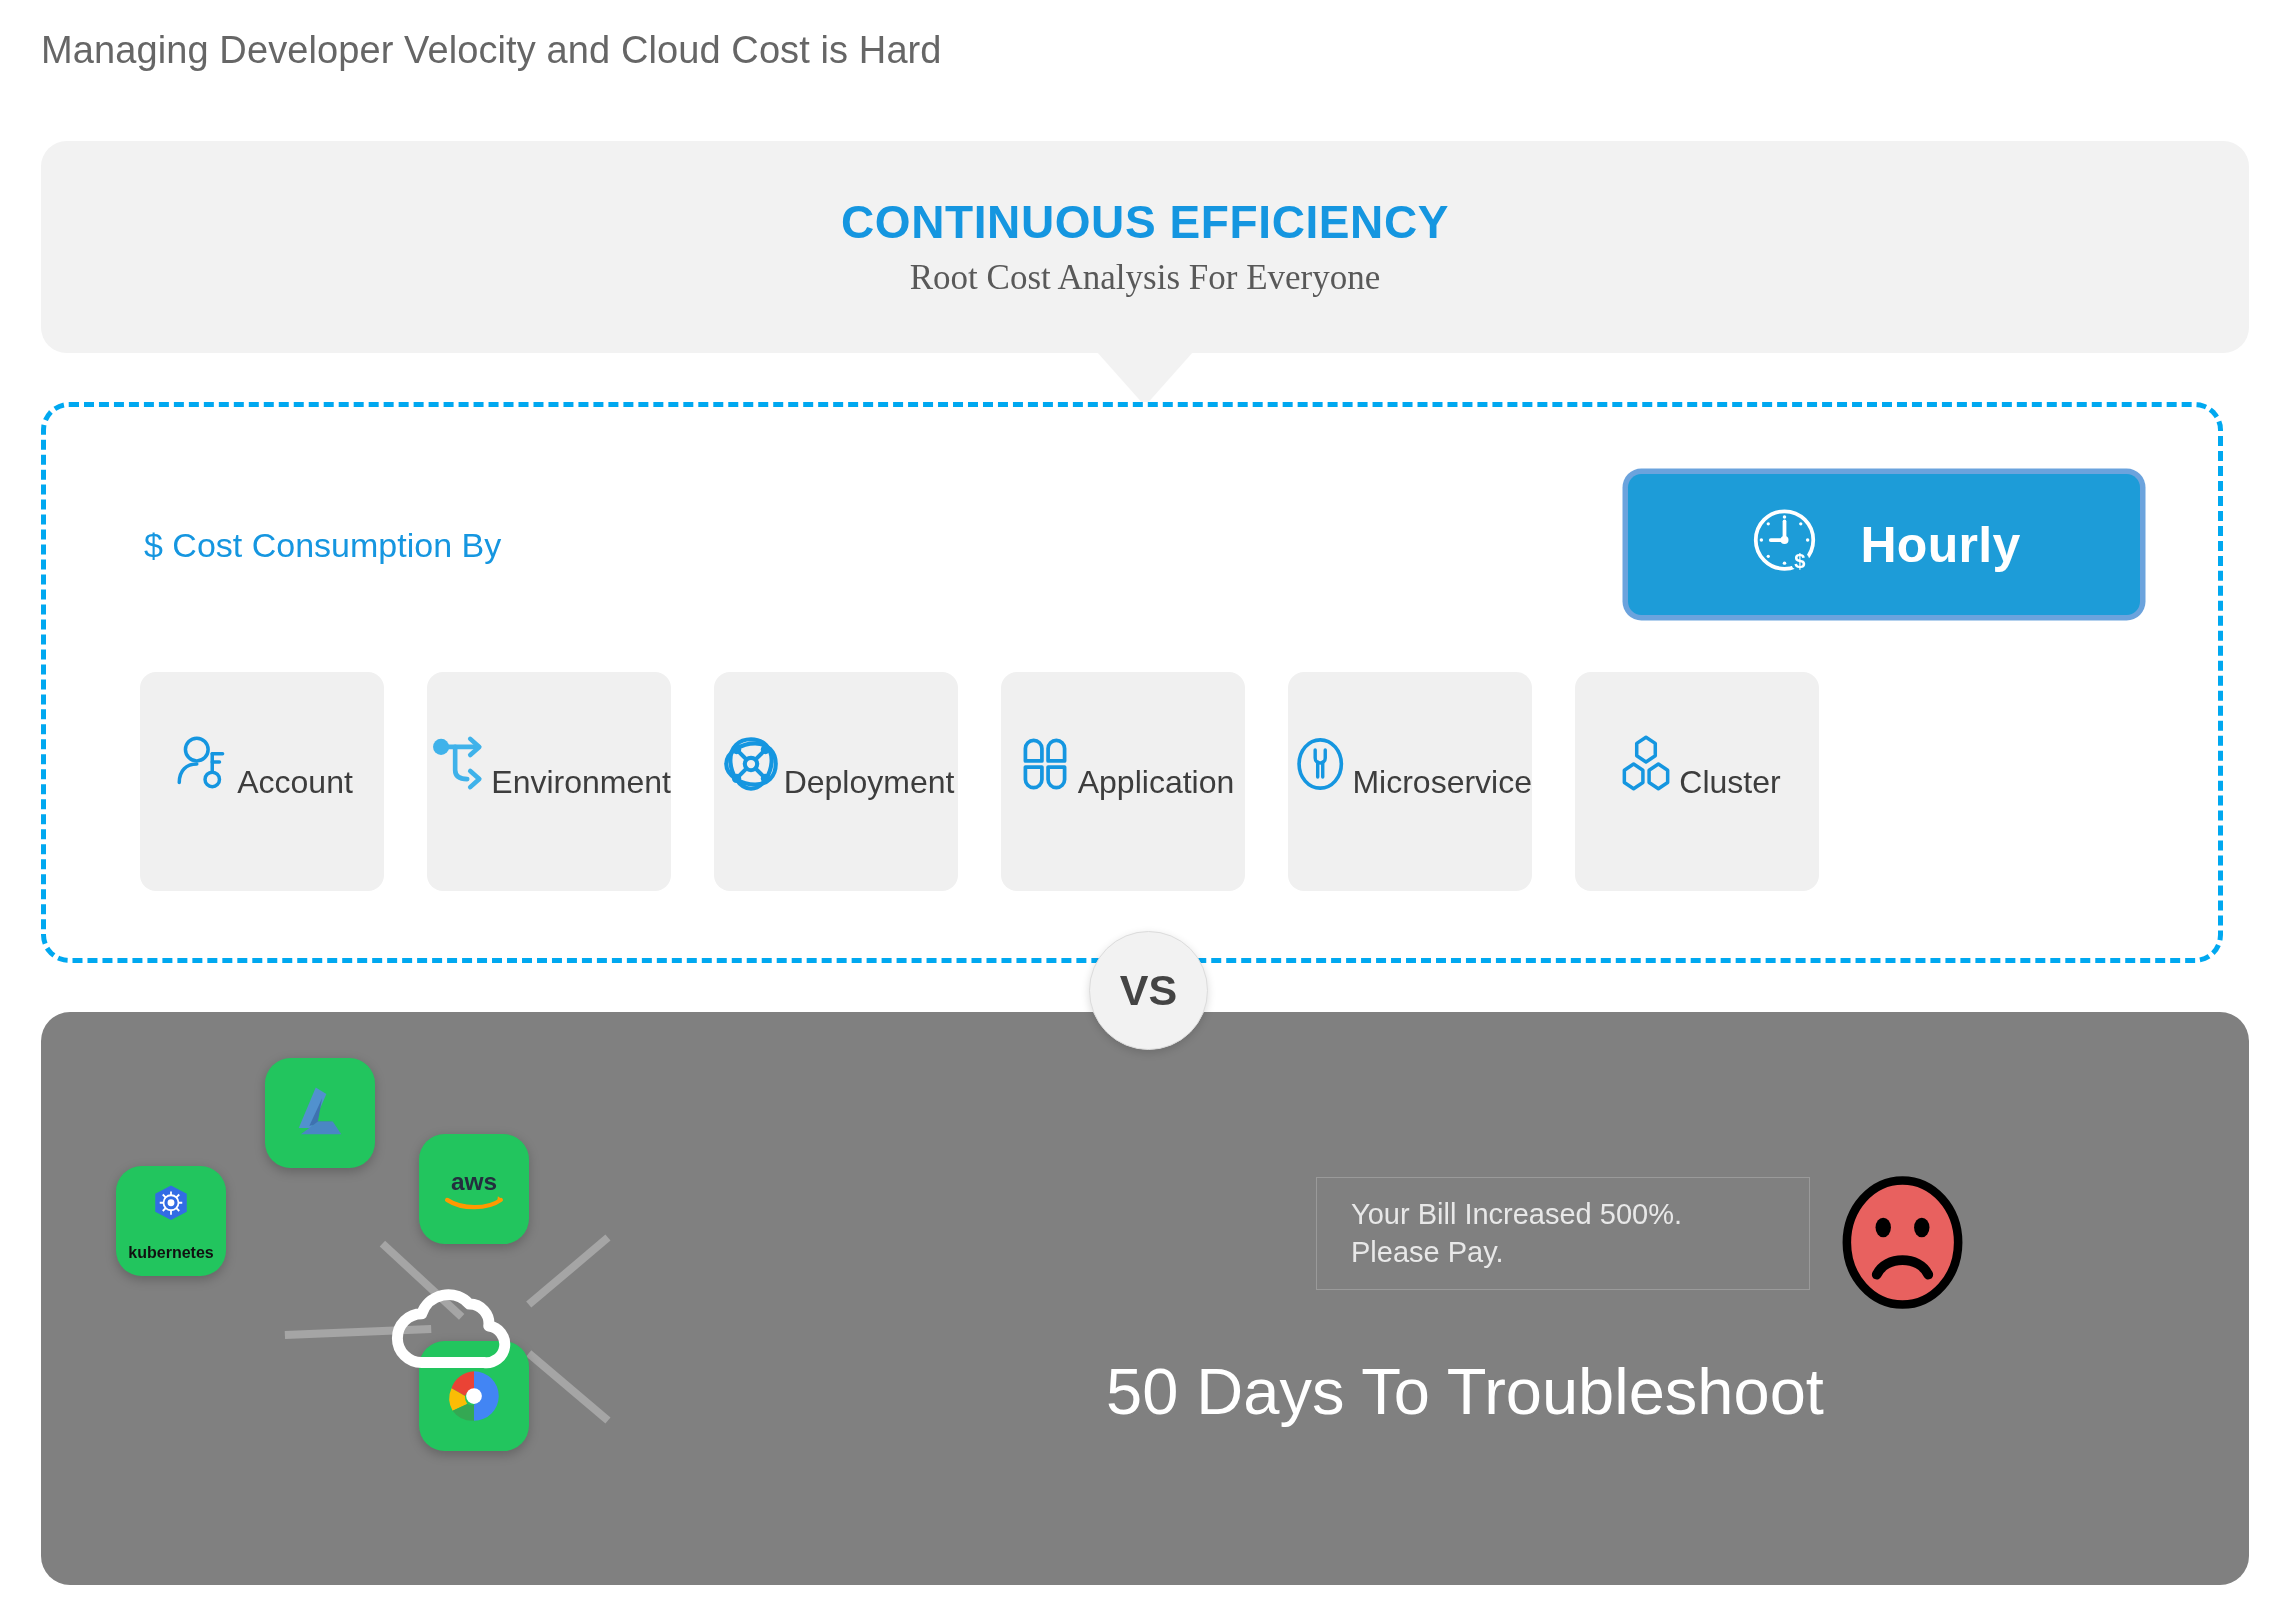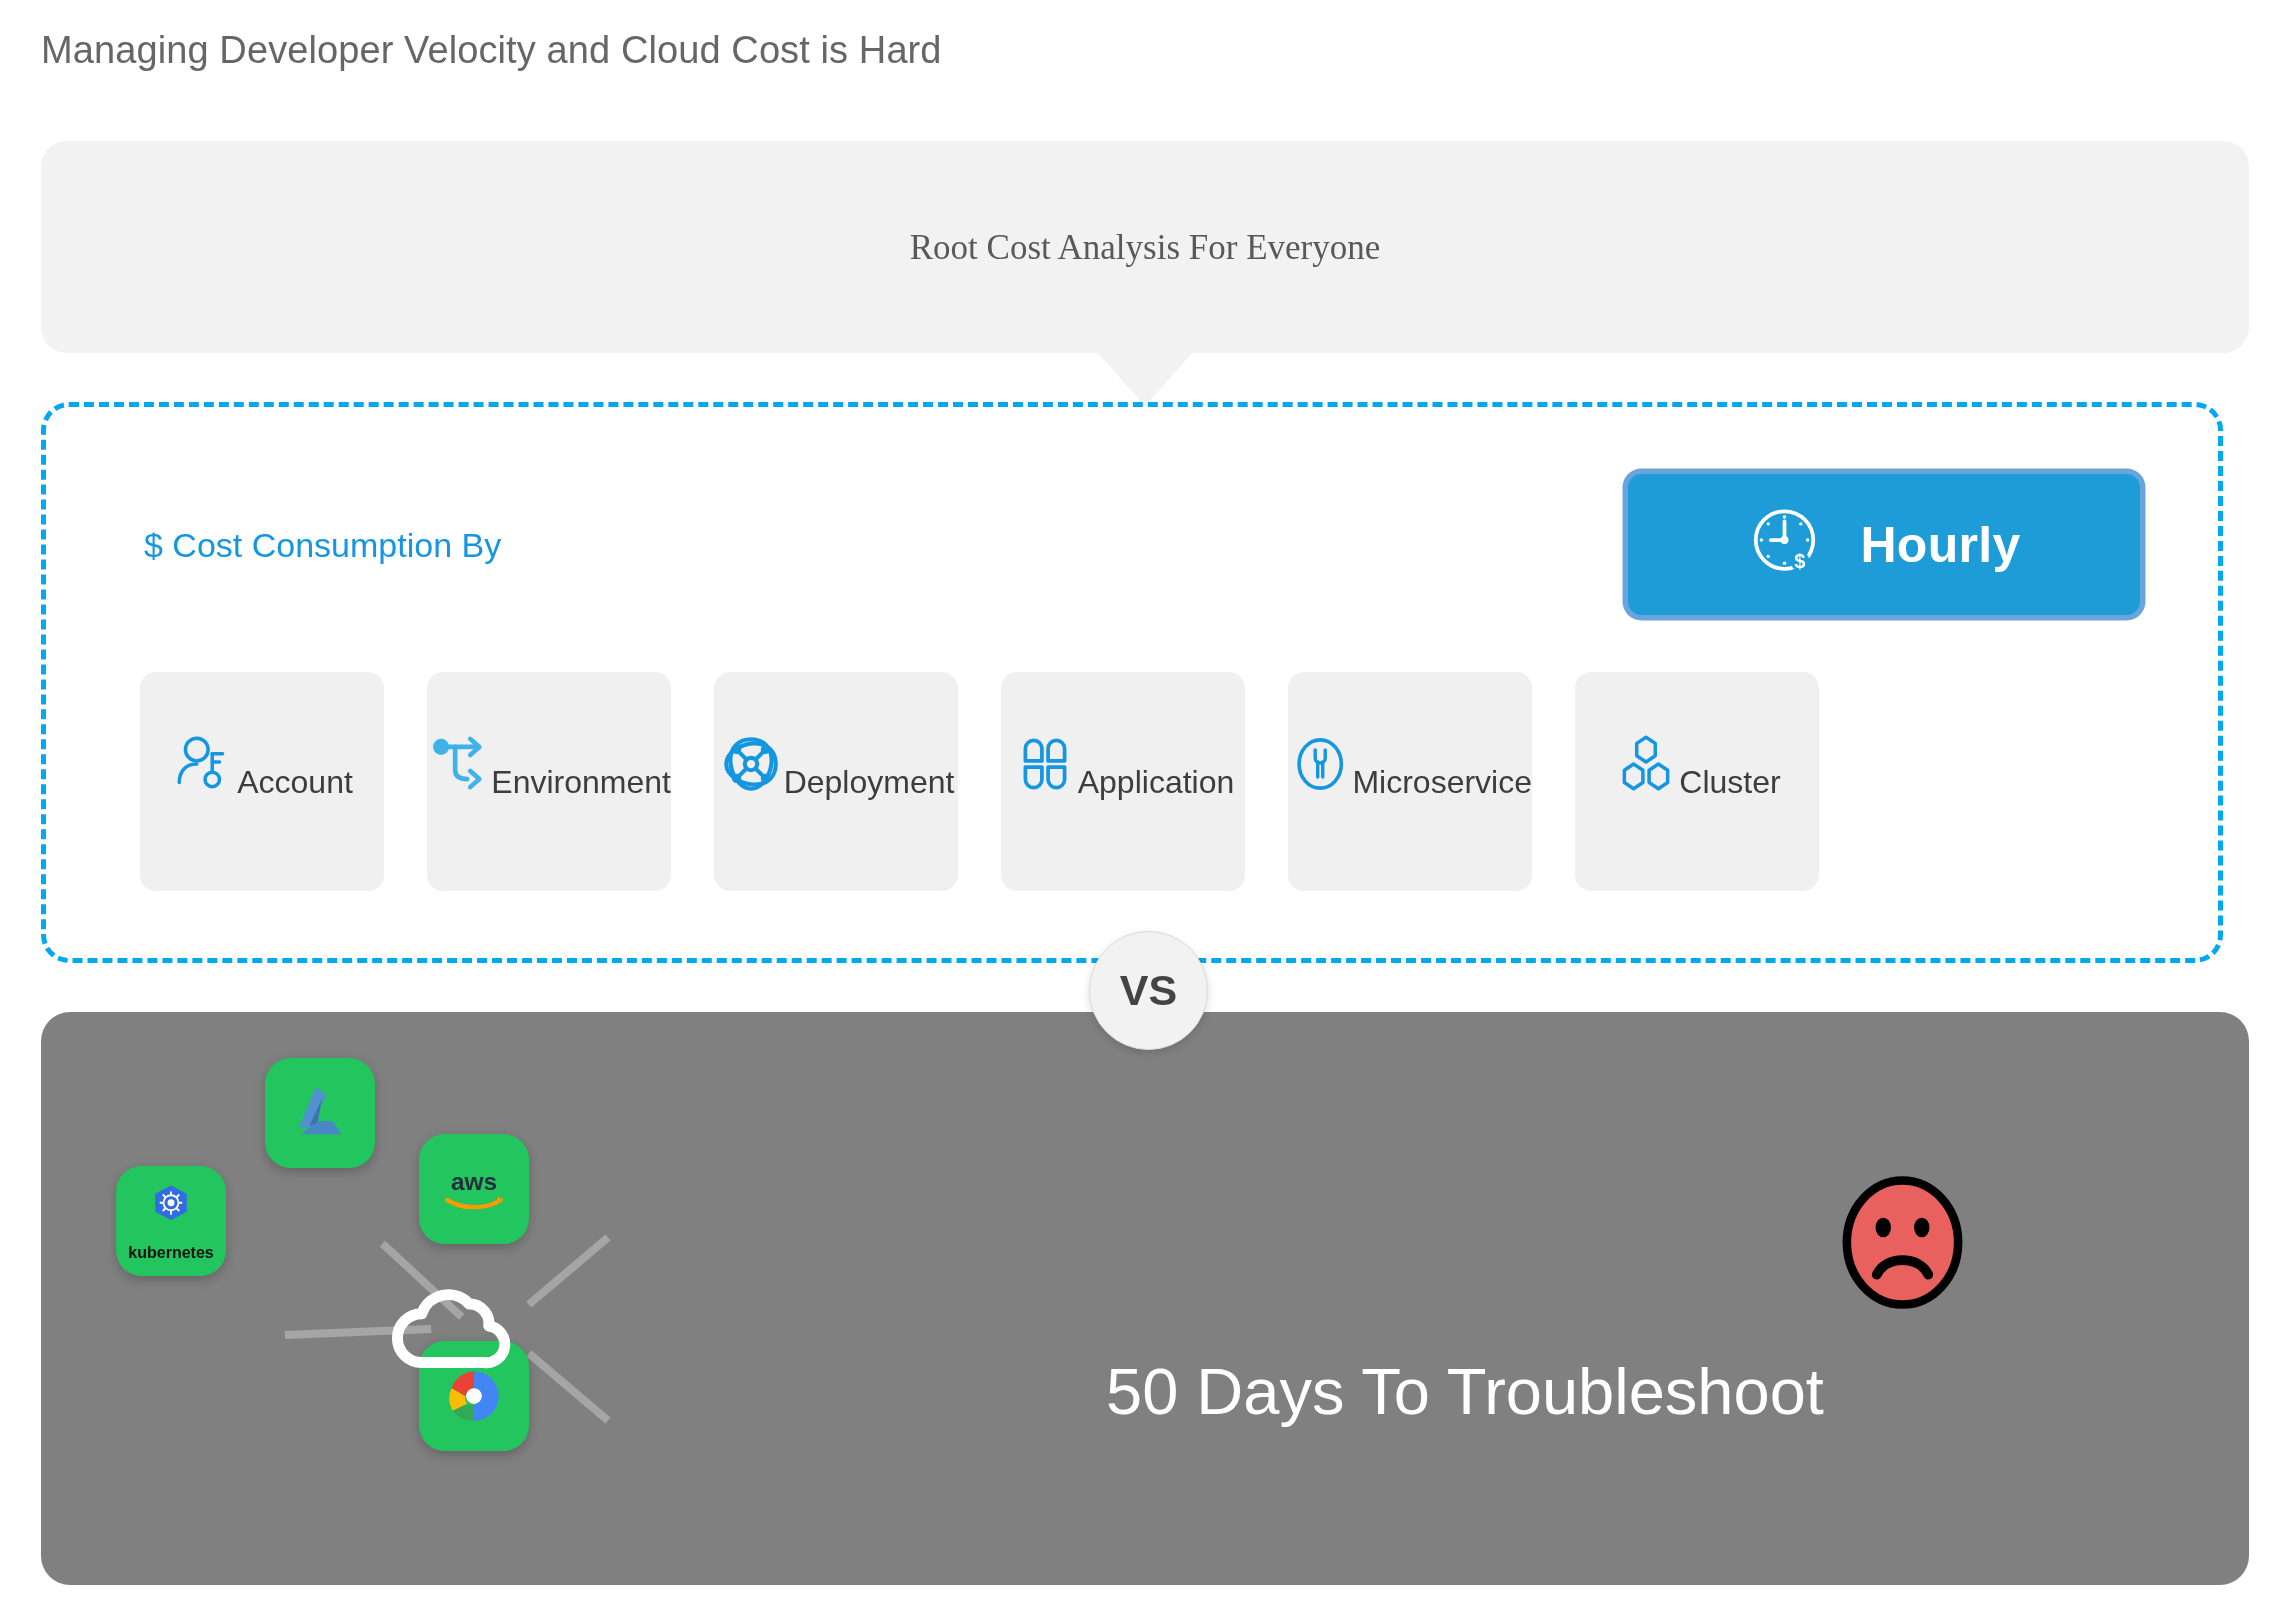--- a/index.html
+++ b/index.html
@@ -113,20 +113,21 @@
   }
 </style>
 </head>
 <body>
 
 <div class="page">
 
   <div class="page-title">Managing Developer Velocity and Cloud Cost is Hard</div>
 
   <div class="hero-card">
+    <div class="hero-title">CONTINUOUS EFFICIENCY</div>
     <div class="hero-sub">Root Cost Analysis For Everyone</div>
   </div>
   <div class="bubble-tail"></div>
 
   <div class="dashed-panel">
 
     <div class="cost-label">$ Cost Consumption By</div>
 
     <div class="hourly-btn">
       <svg class="clock" viewBox="0 0 64 64">
@@ -275,20 +276,24 @@
     <div class="logo-tile" style="left:378px;top:329px;width:110px;height:110px;">
       <svg width="72" height="72" viewBox="0 0 64 64">
         <path d="M32 10 A22 22 0 0 0 12 25 L24 32 A10 10 0 0 1 32 26 Z" fill="#ea4335"></path>
         <path d="M12 25 A22 22 0 0 0 13 45 L26 39 A10 10 0 0 1 24 32 Z" fill="#fbbc05"></path>
         <path d="M13 45 A22 22 0 0 0 32 54 L32 40 A10 10 0 0 1 26 39 Z" fill="#34a853"></path>
         <path d="M32 10 L32 26 A10 10 0 0 1 32 40 L32 54 A22 22 0 0 0 32 10 Z" fill="#4285f4"></path>
         <circle cx="32" cy="32" r="7" fill="#ffffff"></circle>
       </svg>
     </div>
 
+    <div class="bill-box" style="left:1275px;top:165px;">
+      <span class="bill-line">Your Bill Increased 500%.</span>
+      <span class="bill-line">Please Pay.</span>
+    </div>
 
     <svg class="sad-face" style="left:1793px;top:162px;" viewBox="0 0 64 64">
       <ellipse cx="32" cy="32" rx="26" ry="29" fill="#e8615f"></ellipse>
       <ellipse cx="32" cy="32" rx="26" ry="29" fill="none" stroke="#000000" stroke-width="4"></ellipse>
       <ellipse cx="23" cy="25" rx="3.6" ry="4.6" fill="#000000"></ellipse>
       <ellipse cx="41" cy="25" rx="3.6" ry="4.6" fill="#000000"></ellipse>
       <path d="M20 47 C24 38 40 38 44 47" fill="none" stroke="#000000" stroke-width="4.6" stroke-linecap="round"></path>
     </svg>
 
     <div class="troubleshoot" style="left:1065px;top:347px;">50 Days To Troubleshoot</div>

